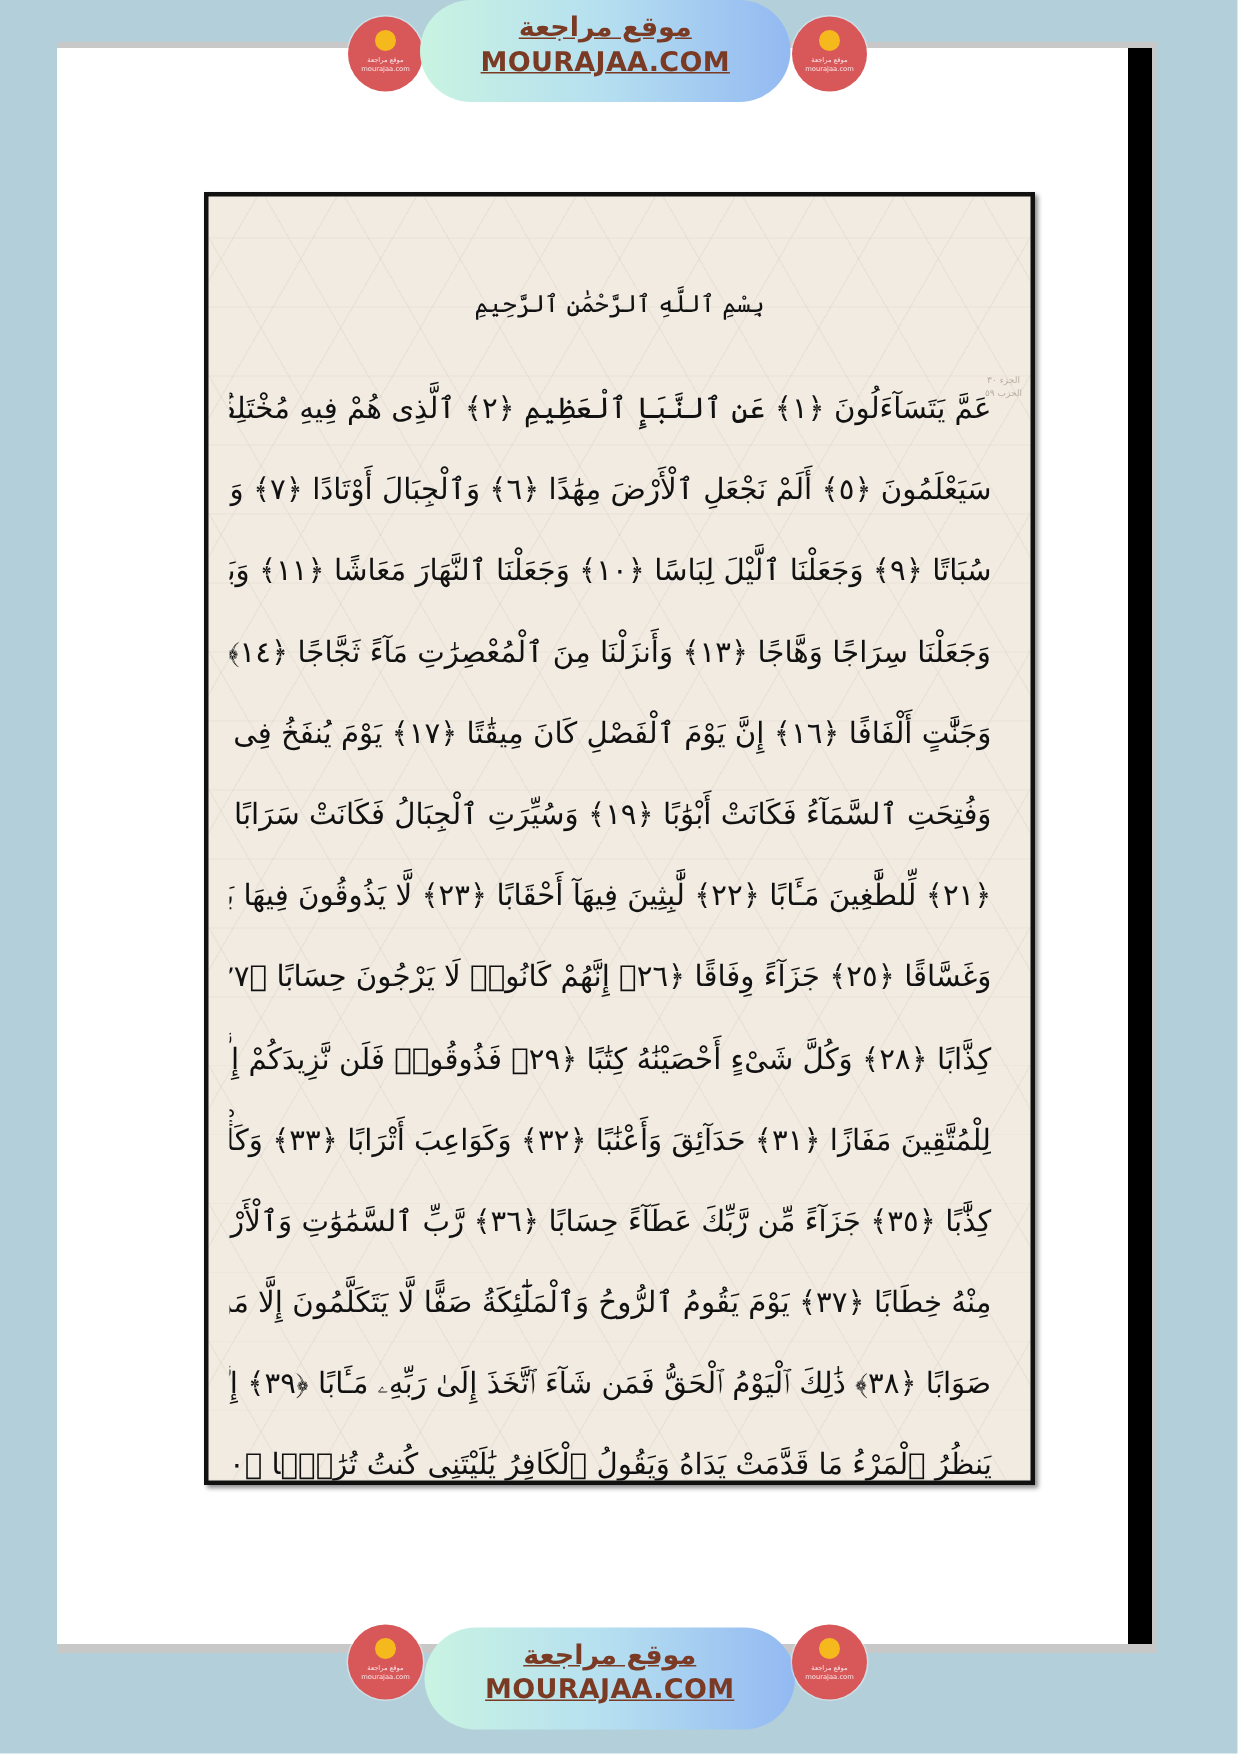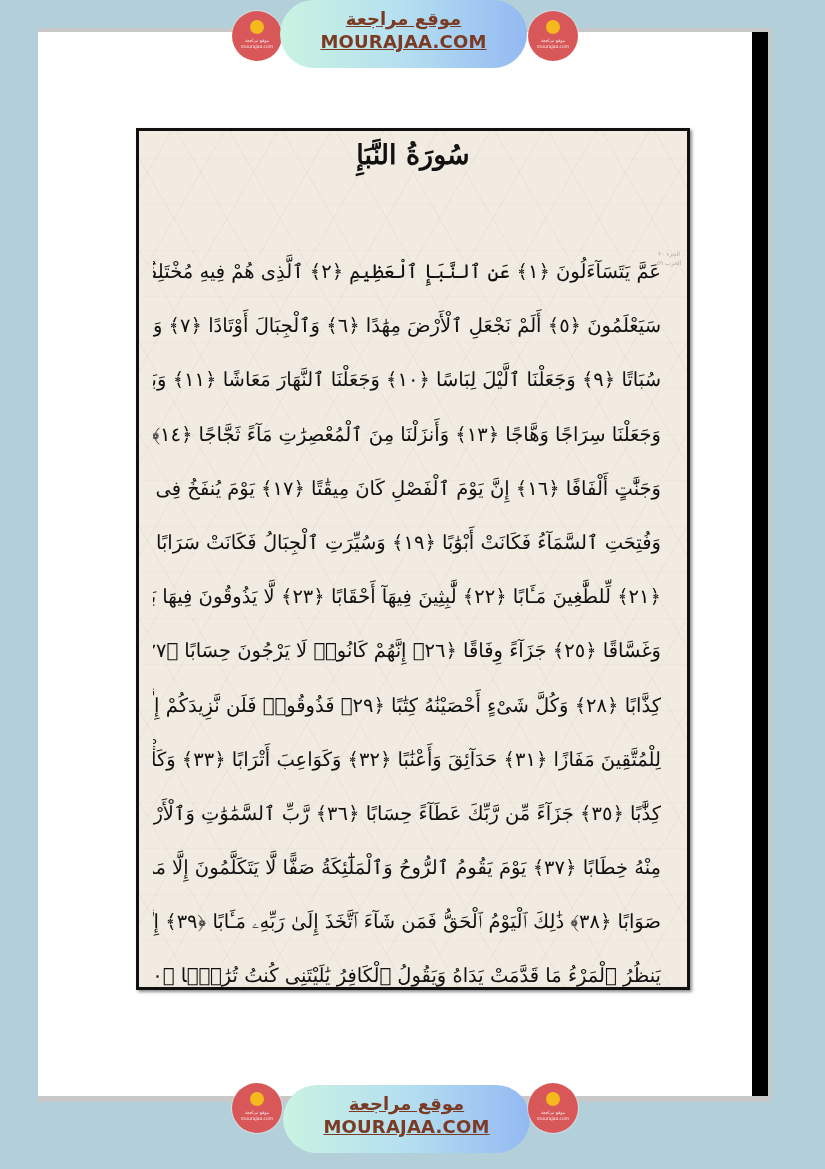--- a/index.html
+++ b/index.html
@@ -109,21 +109,21 @@
 </div>
 <div class="logo logo-tr">
   <span class="logo-badge"></span>
   <span class="logo-text">
     <span>موقع مراجعة</span><br>
     <span>mourajaa.com</span>
   </span>
 </div>
 
 <div class="mushaf-frame">
-  <div class="surah-title">سُورَةُ النَّبَإِ</div>
+  <div class="basmala">بِسْمِ ٱللَّهِ ٱلرَّحْمَٰنِ ٱلرَّحِيمِ</div>
   <div class="margin-note">الجزء ٣٠ الحزب ٥٩</div>
   <div class="verses">
     <div class="verse-line">عَمَّ يَتَسَآءَلُونَ ﴿١﴾ عَنِ ٱلنَّبَإِ ٱلْعَظِيمِ ﴿٢﴾ ٱلَّذِى هُمْ فِيهِ مُخْتَلِفُونَ ﴿٣﴾ كَلَّا سَيَعْلَمُونَ ﴿٤﴾ ثُمَّ كَلَّا</div>
     <div class="verse-line">سَيَعْلَمُونَ ﴿٥﴾ أَلَمْ نَجْعَلِ ٱلْأَرْضَ مِهَٰدًا ﴿٦﴾ وَٱلْجِبَالَ أَوْتَادًا ﴿٧﴾ وَخَلَقْنَٰكُمْ أَزْوَٰجًا ﴿٨﴾ وَجَعَلْنَا نَوْمَكُمْ</div>
     <div class="verse-line">سُبَاتًا ﴿٩﴾ وَجَعَلْنَا ٱلَّيْلَ لِبَاسًا ﴿١٠﴾ وَجَعَلْنَا ٱلنَّهَارَ مَعَاشًا ﴿١١﴾ وَبَنَيْنَا فَوْقَكُمْ سَبْعًا شِدَادًا ﴿١٢﴾</div>
     <div class="verse-line">وَجَعَلْنَا سِرَاجًا وَهَّاجًا ﴿١٣﴾ وَأَنزَلْنَا مِنَ ٱلْمُعْصِرَٰتِ مَآءً ثَجَّاجًا ﴿١٤﴾ لِّنُخْرِجَ بِهِۦ حَبًّا وَنَبَاتًا ﴿١٥﴾</div>
     <div class="verse-line">وَجَنَّٰتٍ أَلْفَافًا ﴿١٦﴾ إِنَّ يَوْمَ ٱلْفَصْلِ كَانَ مِيقَٰتًا ﴿١٧﴾ يَوْمَ يُنفَخُ فِى ٱلصُّورِ فَتَأْتُونَ أَفْوَاجًا ﴿١٨﴾</div>
     <div class="verse-line">وَفُتِحَتِ ٱلسَّمَآءُ فَكَانَتْ أَبْوَٰبًا ﴿١٩﴾ وَسُيِّرَتِ ٱلْجِبَالُ فَكَانَتْ سَرَابًا ﴿٢٠﴾ إِنَّ جَهَنَّمَ كَانَتْ مِرْصَادًا</div>
     <div class="verse-line">﴿٢١﴾ لِّلطَّٰغِينَ مَـَٔابًا ﴿٢٢﴾ لَّٰبِثِينَ فِيهَآ أَحْقَابًا ﴿٢٣﴾ لَّا يَذُوقُونَ فِيهَا بَرْدًا وَلَا شَرَابًا ﴿٢٤﴾ إِلَّا حَمِيمًا</div>
     <div class="verse-line">وَغَسَّاقًا ﴿٢٥﴾ جَزَآءً وِفَاقًا ﴿٢٦﴾ إِنَّهُمْ كَانُوا۟ لَا يَرْجُونَ حِسَابًا ﴿٢٧﴾ وَكَذَّبُوا۟ بِـَٔايَٰتِنَا</div>

